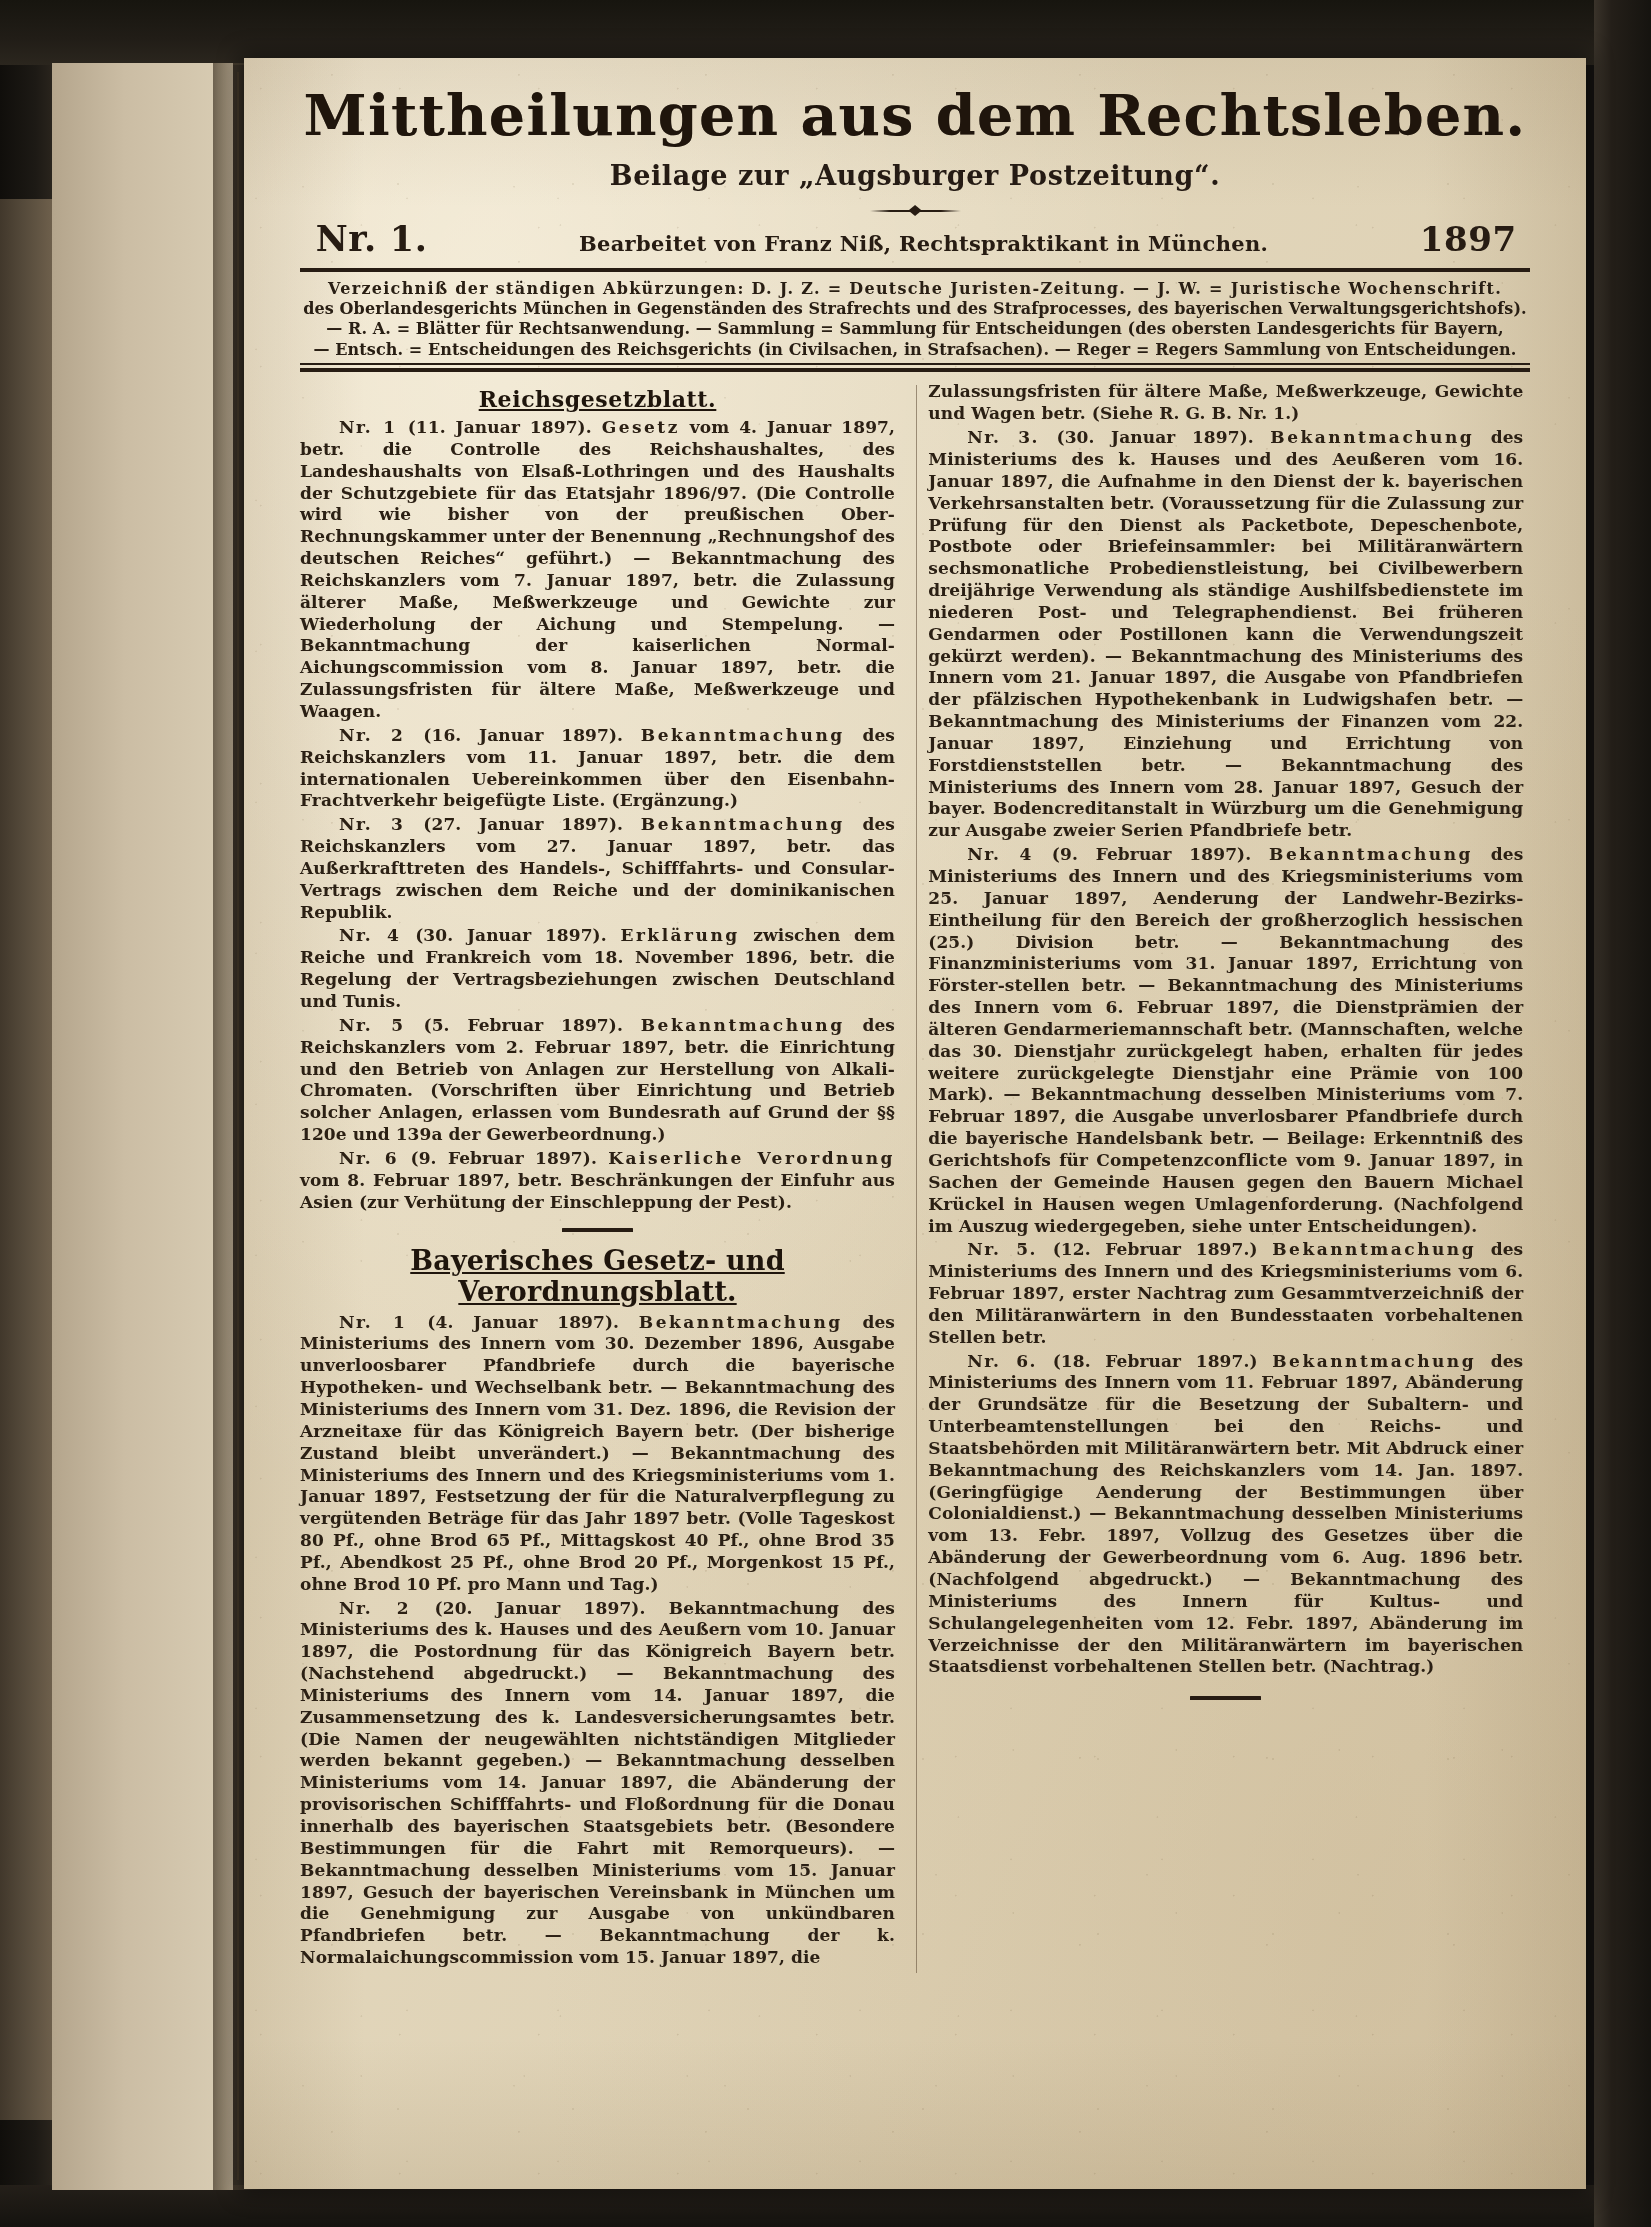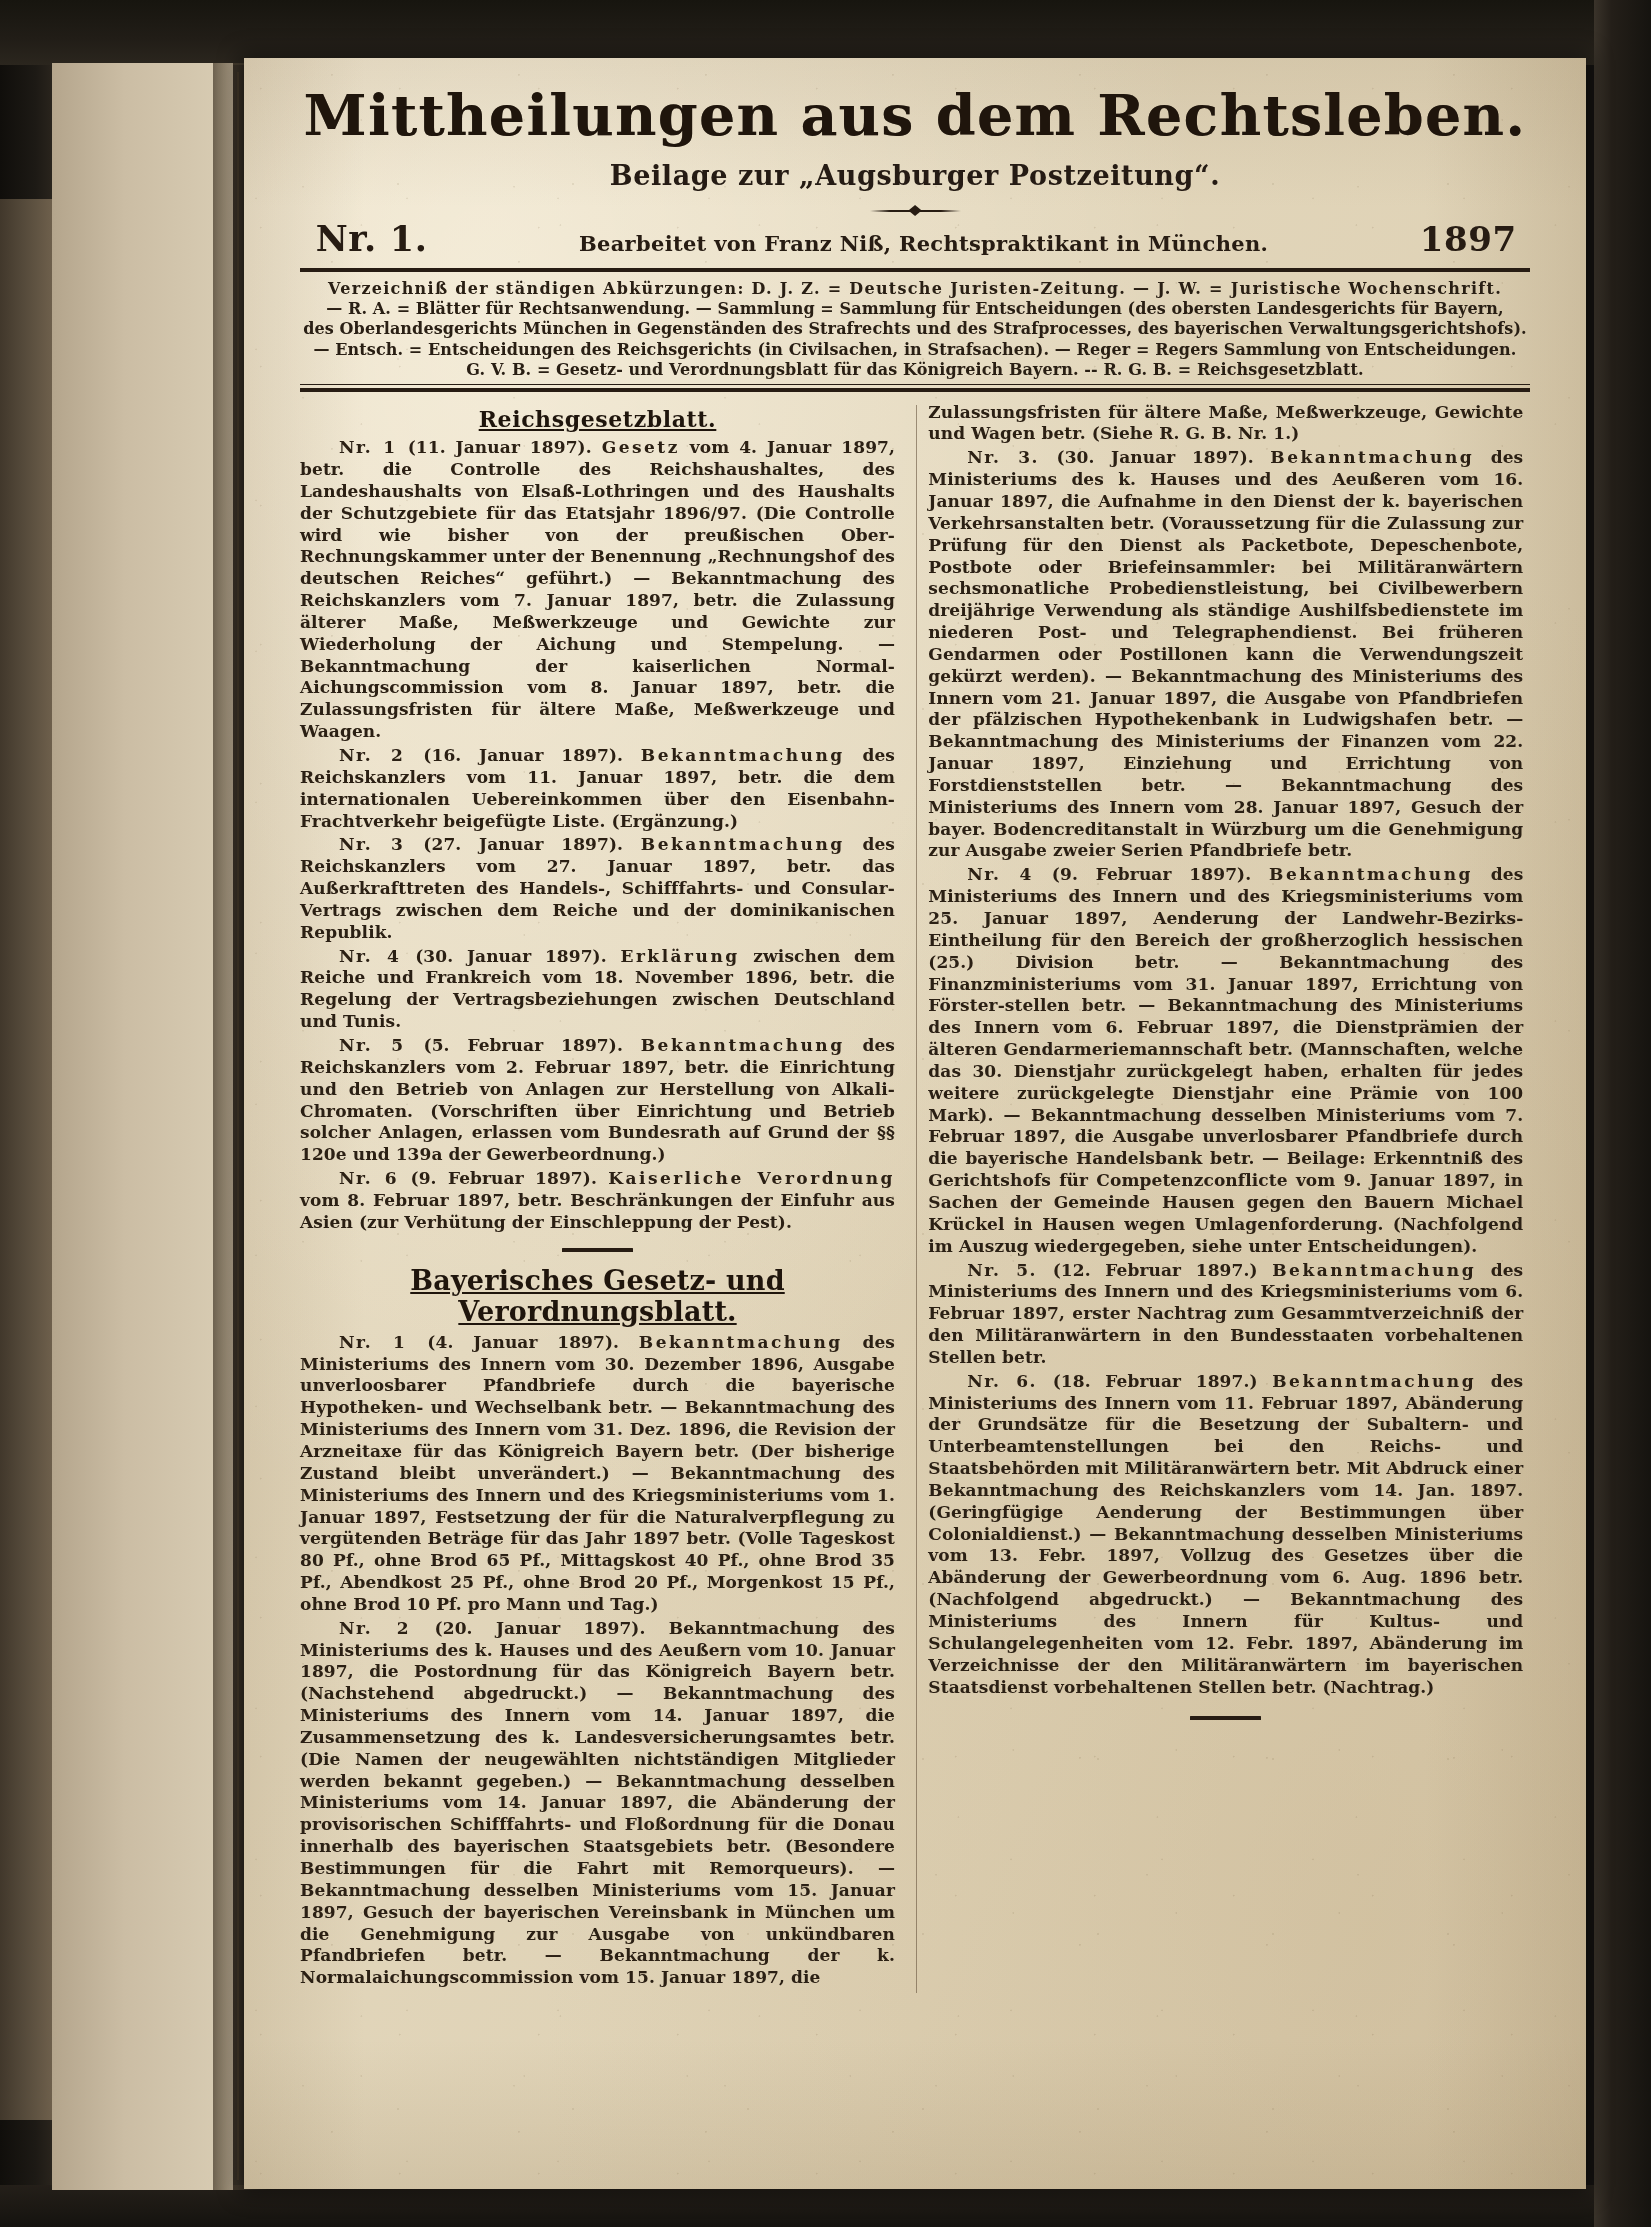--- a/index.html
+++ b/index.html
@@ -202,24 +202,23 @@
       <div id="issueline">
         <div id="issue-number" class="fraktur">Nr. 1.</div>
         <div id="editor-line" class="fraktur">Bearbeitet von Franz Niß, Rechtspraktikant in München.</div>
         <div id="issue-year" class="fraktur">1897</div>
       </div>
 
       <div class="rule-thick"></div>
 
       <div id="abbrev" class="fraktur">
         <div class="lead">Verzeichniß der ständigen Abkürzungen: D. J. Z. = Deutsche Juristen-Zeitung. — J. W. = Juristische Wochenschrift.</div>
+        <div>des Oberlandesgerichts München in Gegenständen des Strafrechts und des Strafprocesses, des bayerischen Verwaltungsgerichtshofs).</div>
         <div>— R. A. = Blätter für Rechtsanwendung. — Sammlung = Sammlung für Entscheidungen (des obersten Landesgerichts für Bayern,</div>
-        <div>des Oberlandesgerichts München in Gegenständen des Strafrechts und des Strafprocesses, des bayerischen Verwaltungsgerichtshofs).</div>
         <div>— Entsch. = Entscheidungen des Reichsgerichts (in Civilsachen, in Strafsachen). — Reger = Regers Sammlung von Entscheidungen.</div>
-        <div style="text-align:center">G. V. B. = Gesetz- und Verordnungsblatt für das Königreich Bayern. -- R. G. B. = Reichsgesetzblatt.</div>
       </div>
 
       <div class="rule-pair-bottom"></div>
       <div class="rule-thick-bottom"></div>
 
       <div id="columns">
         <div class="col col-left" id="col-left">
             <div class="section-head fraktur">Reichsgesetzblatt.</div>
             <p class="entry fraktur"><span class="num">Nr. 1 </span><span>(11. Januar 1897). </span><span class="sp">Gesetz</span> vom 4. Januar 1897, betr. die Controlle des Reichshaushaltes, des Landeshaushalts von Elsaß-Lothringen und des Haushalts der Schutzgebiete für das Etatsjahr 1896/97. (Die Controlle wird wie bisher von der preußischen Ober-Rechnungskammer unter der Benennung „Rechnungshof des deutschen Reiches“ geführt.) — Bekanntmachung des Reichskanzlers vom 7. Januar 1897, betr. die Zulassung älterer Maße, Meßwerkzeuge und Gewichte zur Wiederholung der Aichung und Stempelung. — Bekanntmachung der kaiserlichen Normal-Aichungscommission vom 8. Januar 1897, betr. die Zulassungsfristen für ältere Maße, Meßwerkzeuge und Waagen.</p>
             <p class="entry fraktur"><span class="num">Nr. 2 </span><span>(16. Januar 1897). </span><span class="sp">Bekanntmachung</span> des Reichskanzlers vom 11. Januar 1897, betr. die dem internationalen Uebereinkommen über den Eisenbahn-Frachtverkehr beigefügte Liste. (Ergänzung.)</p>

